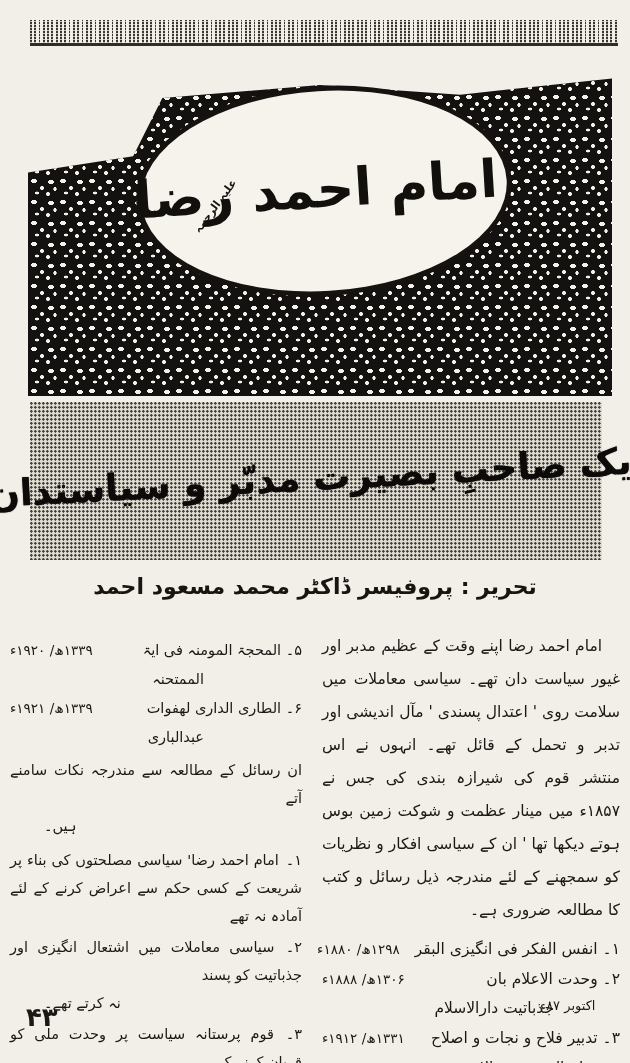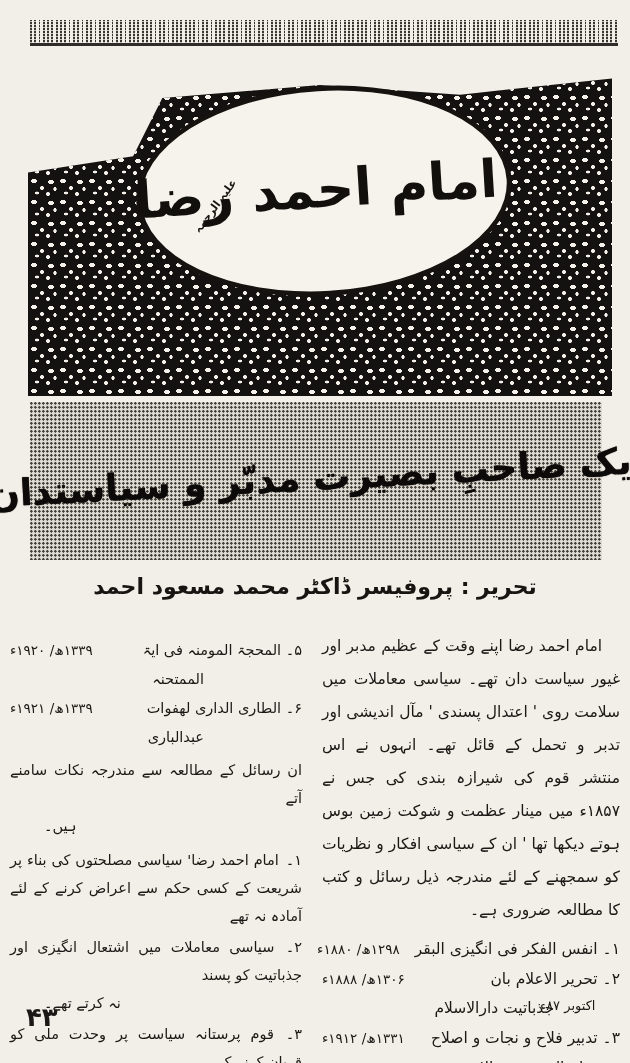--- a/index.html
+++ b/index.html
@@ -111,21 +111,21 @@
 
     <div class="work">
       <div class="work-line">
         <span class="work-t"><span>۱۔</span> <span>انفس الفکر فی انگیزی البقر</span></span>
         <span class="work-date">۱۲۹۸ھ/ ۱۸۸۰ء</span>
       </div>
     </div>
 
     <div class="work">
       <div class="work-line">
-        <span class="work-t"><span>۲۔</span> <span>تحریر الاعلام بان</span></span>
+        <span class="work-t"><span>۲۔</span> <span>وحدت الاعلام بان</span></span>
         <span class="work-date">۱۳۰۶ھ/ ۱۸۸۸ء</span>
       </div>
       <div class="work-cont">جذباتیت دارالاسلام</div>
     </div>
 
     <div class="work">
       <div class="work-line">
         <span class="work-t"><span>۳۔</span> <span>تدبیر فلاح و نجات و اصلاح</span></span>
         <span class="work-date">۱۳۳۱ھ/ ۱۹۱۲ء</span>
       </div>

